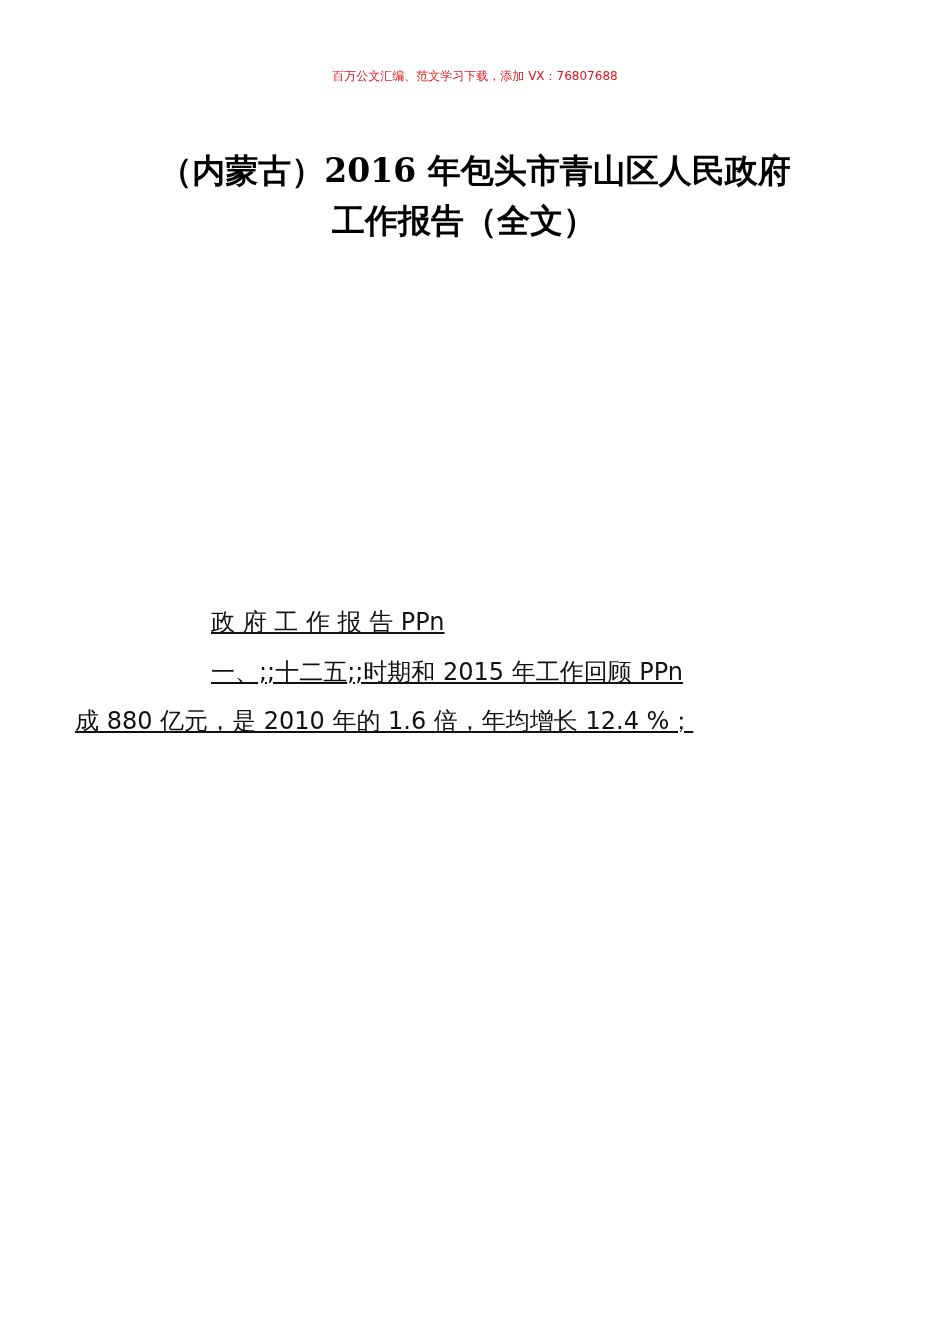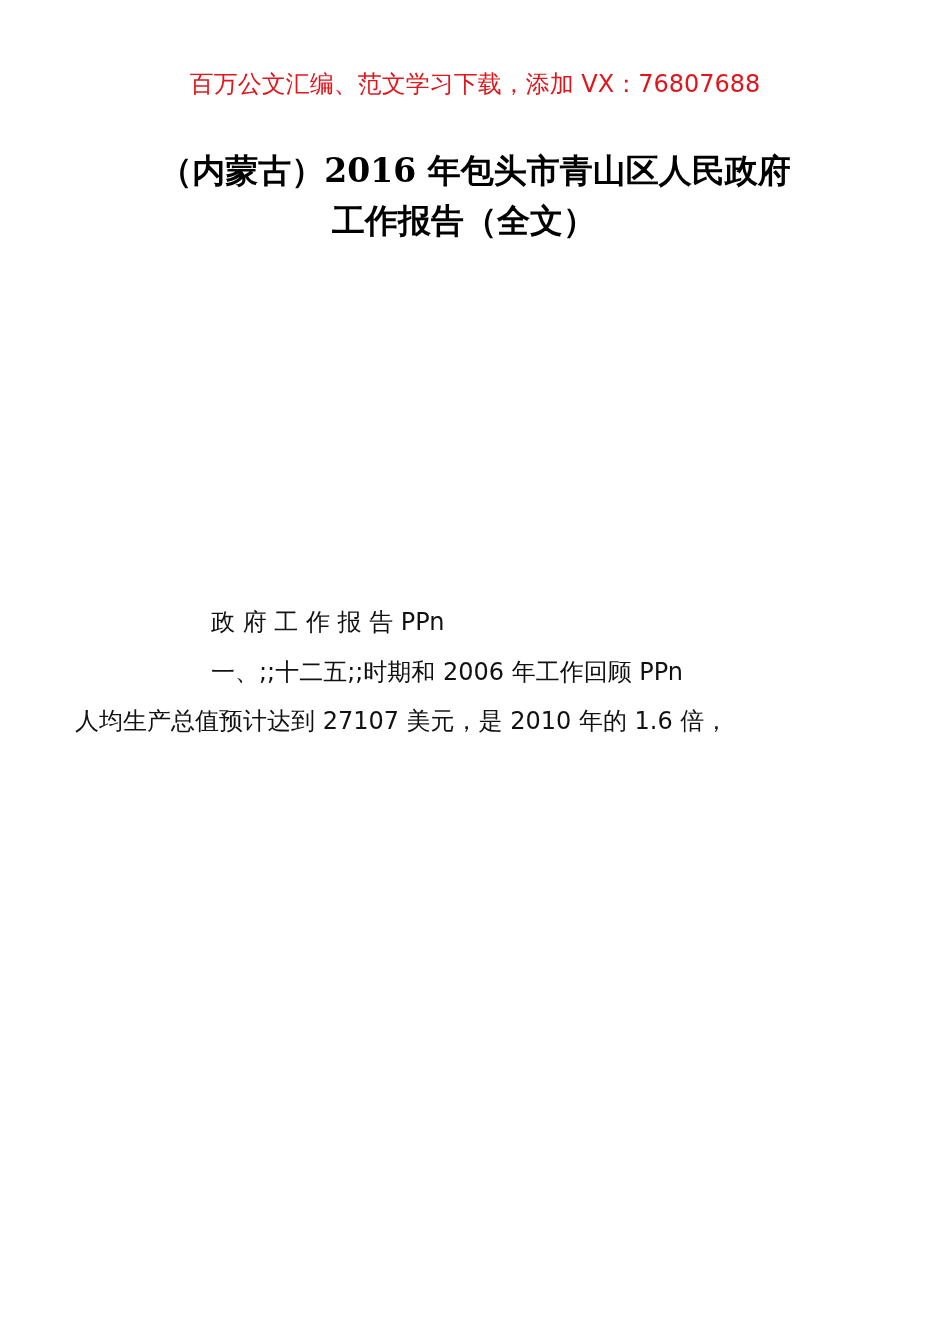--- a/index.html
+++ b/index.html
@@ -14,21 +14,21 @@
       overflow: hidden;
       font-family: "DejaVu Sans", "Liberation Sans", sans-serif;
       color: #111111;
     }
     .header-banner {
       position: absolute;
       top: 68px;
       left: 0;
       width: 950px;
       text-align: center;
-      font-size: 24px;
+      font-size: 12px;
       color: #e0161c;
       letter-spacing: 0px;
     }
     .doc-title {
       position: absolute;
       top: 146px;
       left: 0;
       width: 950px;
       text-align: center;
       font-family: "DejaVu Serif", "Liberation Serif", serif;
@@ -53,20 +53,21 @@
       color: #111111;
     }
     .para {
       margin: 0;
       text-indent: 68px;
       white-space: normal;
     }
     .para .ln {
       display: block;
       white-space: nowrap;
+      text-decoration: underline;
     }
     .para .ln.cont {
       text-indent: 0;
       margin-left: -68px;
     }
   </style>
 </head>
 <body>
 
 <div class="header-banner">百万公文汇编、范文学习下载，添加 VX：76807688</div>
@@ -74,18 +75,18 @@
 <div class="doc-title">
   <span class="line line1">（内蒙古）2016 年包头市青山区人民政府</span>
   <span class="line line2">工作报告（全文）</span>
 </div>
 
 <div class="body-text">
   <p class="para">
     <span class="ln">政 府 工 作 报 告 PPn</span>
   </p>
   <p class="para">
-    <span class="ln">一、;;十二五;;时期和 2006 年工作回顾 PPn</span>
+    <span class="ln">一、;;十二五;;时期和 2015 年工作回顾 PPn</span>
   </p>
   <p class="para">
-    <span class="ln cont">人均生产总值预计达到 27107 美元，是 2010 年的 1.6 倍，</span>
+    <span class="ln cont">成 880  亿元，是 2010 年的 1.6 倍，年均增长 12.4 %；</span>
   </p>
 </div>
 
 </body></html>

